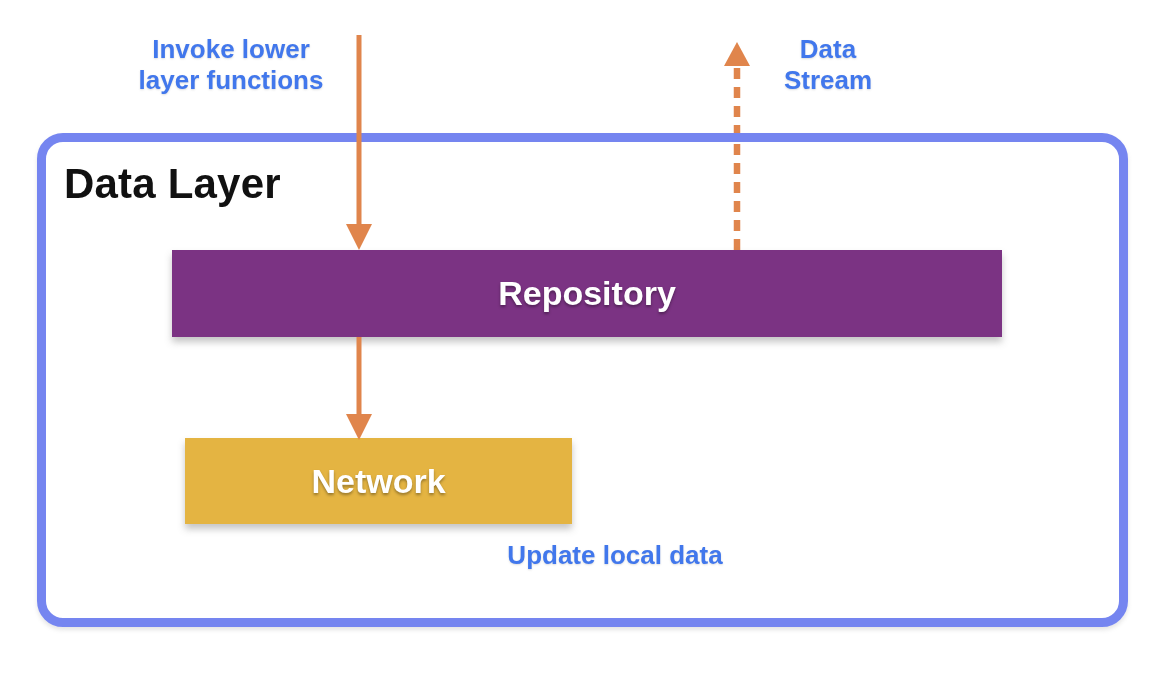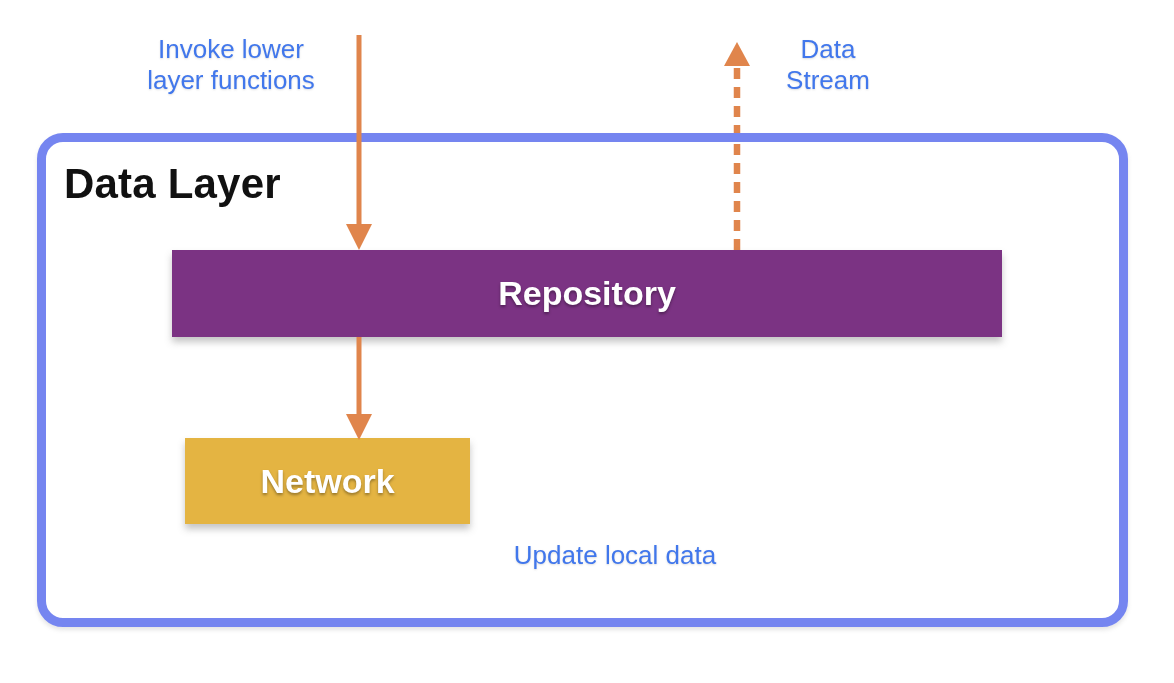--- a/index.html
+++ b/index.html
@@ -57,31 +57,31 @@
     z-index: 3;
   }
   .node.repository {
     left: 172px; top: 250px;
     width: 830px; height: 87px;
     background: var(--repository-purple);
     justify-content: center;
   }
   .node.network {
     left: 185px; top: 438px;
-    width: 285px; height: 86px;
+    width: 387px; height: 86px;
     background: var(--network-yellow);
   }
   
   .edge-label {
     position: absolute;
     transform: translateX(-50%);
     text-align: center;
     color: var(--label-blue);
     font-size: 26px;
-    font-weight: 400;
+    font-weight: 700;
     line-height: 31px;
     white-space: pre-line;
     text-shadow: 0 1px 2px rgba(120,120,120,0.25);
     z-index: 5;
   }
   .edge-label.invoke  { left: 231px; top: 34px; }
   .edge-label.stream  { left: 828px; top: 34px; }
   .edge-label.request { left: 543px; top: 354px; }
   .edge-label.update  { left: 594px; top: 540px; margin-left: 21px; }
   

